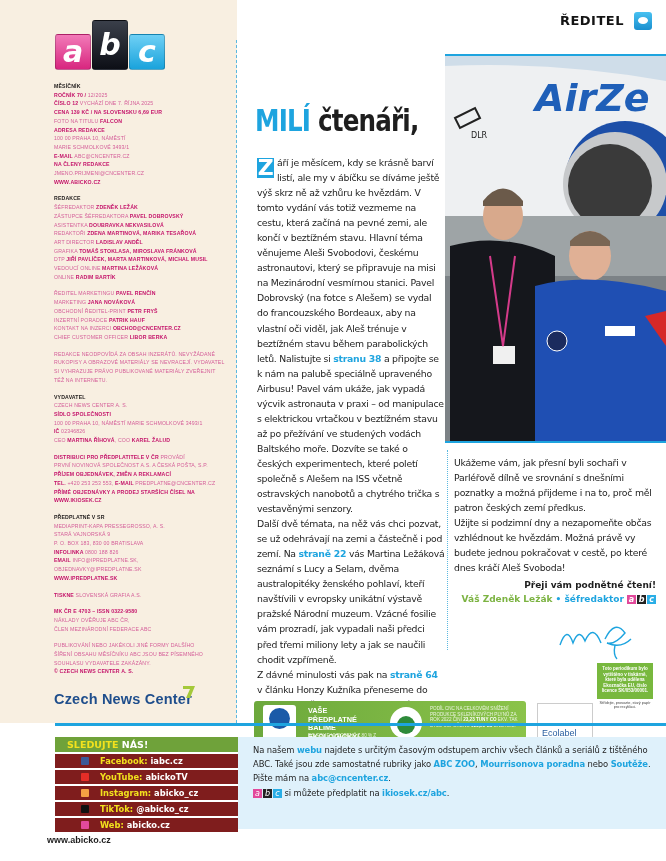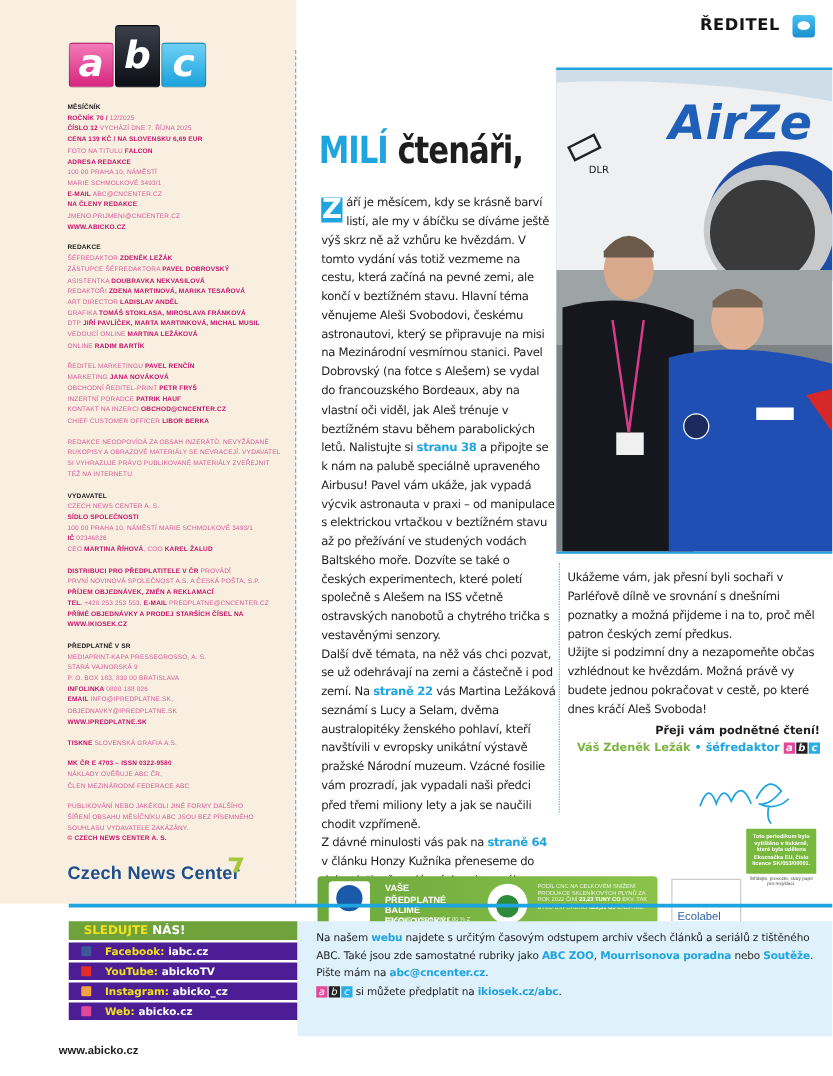--- a/index.html
+++ b/index.html
@@ -67,21 +67,21 @@
   .ecolabel span { position: absolute; left: 4px; top: 24px; font-size: 9px; color: #2a5fa0; }
   .eco-note { position: absolute; left: 597px; top: 663px; width: 56px; height: 36px; background: #78b83e; color: #fff; font-size: 4.5px; line-height: 5.5px; text-align: center; padding: 3px 2px; font-weight: bold; }
   .eco-note-sub { position: absolute; left: 597px; top: 701px; width: 56px; font-size: 3.8px; text-align: center; color: #444; }
 
   .blue-rule { position: absolute; left: 55px; top: 723px; width: 611px; height: 3px; background: #1ea4df; }
 
   
   .follow { position: absolute; left: 55px; top: 737px; width: 183px; }
   .follow-head { height: 15px; background: #6fa23a; font-family: "DejaVu Sans", sans-serif; font-weight: bold; font-size: 9.5px; line-height: 15px; padding-left: 12px; color: #fff; }
   .follow-head .y { color: #f2e21d; }
-  .social-row { height: 14px; margin-top: 2px; background: #4c1d95; display: flex; align-items: center; padding-left: 10px; font-family: "DejaVu Sans", sans-serif; font-weight: bold; font-size: 8.3px; color: #fff; }
+  .social-row { height: 14px; margin-top: 2px; background: #7f1d1d; display: flex; align-items: center; padding-left: 26px; font-family: "DejaVu Sans", sans-serif; font-weight: bold; font-size: 8.3px; color: #fff; }
   .social-row .lbl { color: #f2e21d; margin-right: 3px; }
   .sicon { width: 8px; height: 8px; margin-right: 11px; border-radius: 1px; }
 
   .info-box { position: absolute; left: 238px; top: 737px; width: 428px; height: 92px; background: #dff1fb; padding: 6px 0 0 15px; font-family: "DejaVu Sans", sans-serif; font-size: 8.4px; line-height: 14.2px; color: #1e1e1e; letter-spacing: -0.1px; }
   .info-box .hl { color: #1ea4df; font-weight: bold; }
 
   .footer-left { position: absolute; left: 47px; top: 835px; font-weight: bold; font-size: 9px; color: #1e1e1e; }
   .footer-right { position: absolute; right: 20px; top: 835px; font-weight: bold; font-size: 9px; color: #1e1e1e; display: flex; align-items: center; gap: 4px; margin-top: 30px; }
 </style>
 </head>
@@ -261,20 +261,25 @@
         <span class="sicon" style="background: rgb(229, 45, 39);"></span>
         <span class="lbl">YouTube:</span>
         <span> abickoTV</span>
       </div>
       <div class="social-row">
         <span class="sicon" style="background: rgb(244, 161, 67);"></span>
         <span class="lbl">Instagram:</span>
         <span> abicko_cz</span>
       </div>
       <div class="social-row">
+        <span class="sicon" style="background: rgb(17, 17, 17);"></span>
+        <span class="lbl">TikTok:</span>
+        <span> @abicko_cz</span>
+      </div>
+      <div class="social-row">
         <span class="sicon" style="background: rgb(226, 73, 155);"></span>
         <span class="lbl">Web:</span>
         <span> abicko.cz</span>
       </div>
     </div>
 </div>
 
 <div class="info-box" id="infoBox">
     <div><span>Na našem </span><span class="hl">webu</span><span> najdete s určitým časovým odstupem archiv všech článků a seriálů z tištěného ABC. Také jsou zde samostatné rubriky jako </span><span class="hl">ABC ZOO</span><span>, </span><span class="hl">Mourrisonova poradna</span><span> nebo </span><span class="hl">Soutěže</span><span>.</span></div>
     <div><span>Pište mám na </span><span class="hl">abc@cncenter.cz</span><span>.</span></div>

